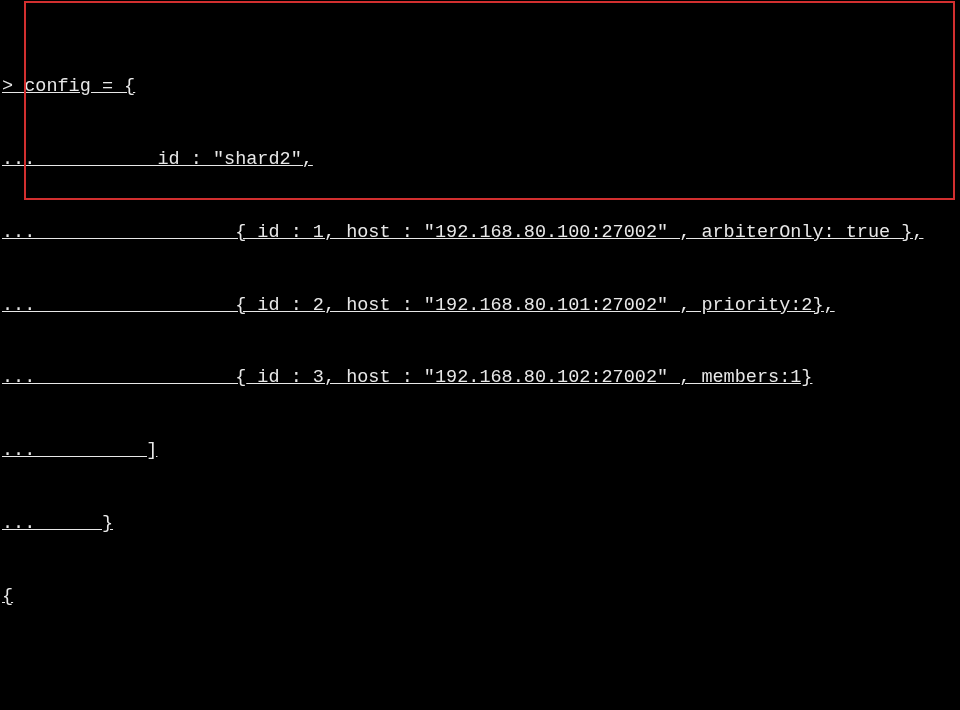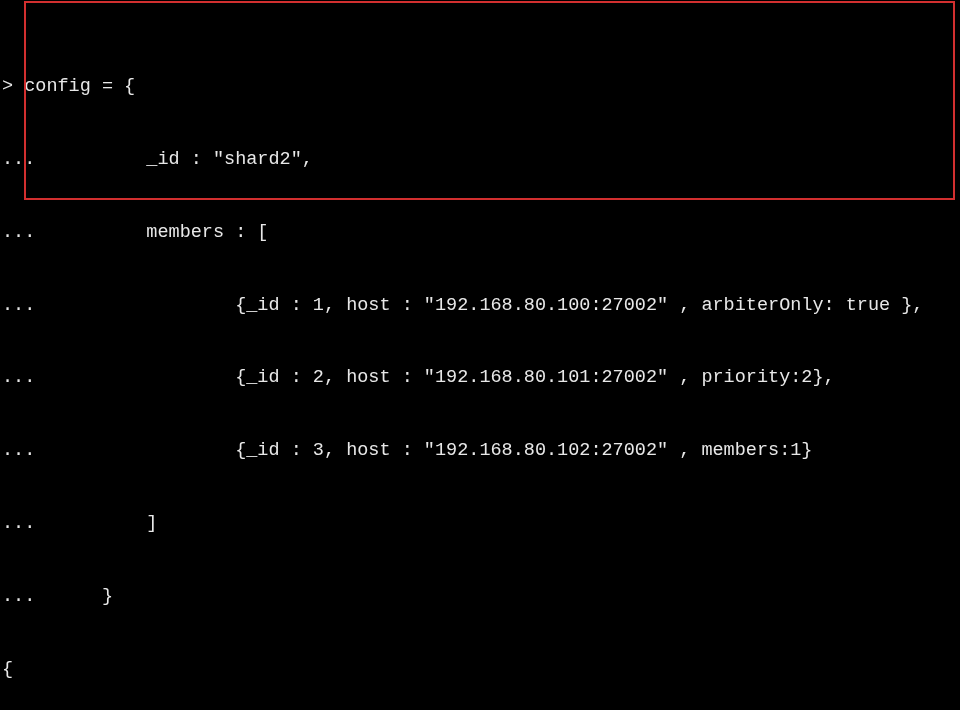--- a/index.html
+++ b/index.html
@@ -22,30 +22,29 @@
   .highlight-box {
     position: absolute;
     border: 2px solid #d22f2f;
     box-sizing: border-box;
     pointer-events: none;
     left: 24px;
     top: 1px;
     width: 931px;
     height: 199px;
   }
-  .line { display:block; }
+  .line { display:block;text-decoration:underline; }
 </style>
 </head>
 <body>
 
 <div class="terminal">
   <div class="highlight-box"></div>
   <span class="line">&gt; config = {</span>
   <span class="line">...          _id : "shard2",</span>
-  <span class="line">...          members : [</span>
   <span class="line">...                  {_id : 1, host : "192.168.80.100:27002" , arbiterOnly: true },</span>
   <span class="line">...                  {_id : 2, host : "192.168.80.101:27002" , priority:2},</span>
   <span class="line">...                  {_id : 3, host : "192.168.80.102:27002" , members:1}</span>
   <span class="line">...          ]</span>
   <span class="line">...      }</span>
   <span class="line">{</span>
   
   
   
   

